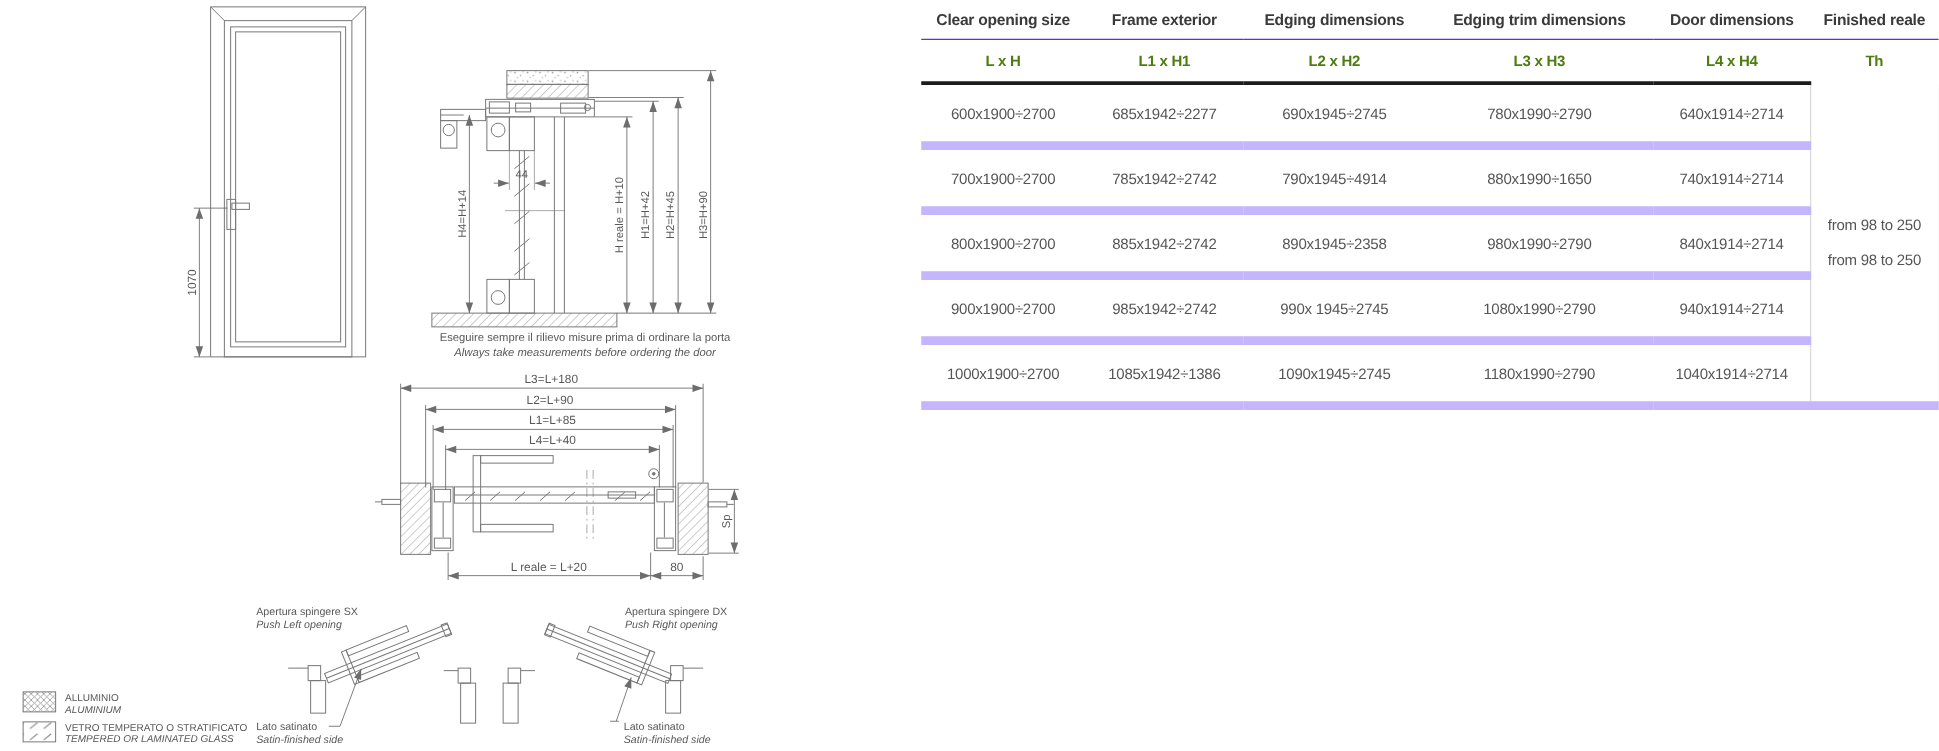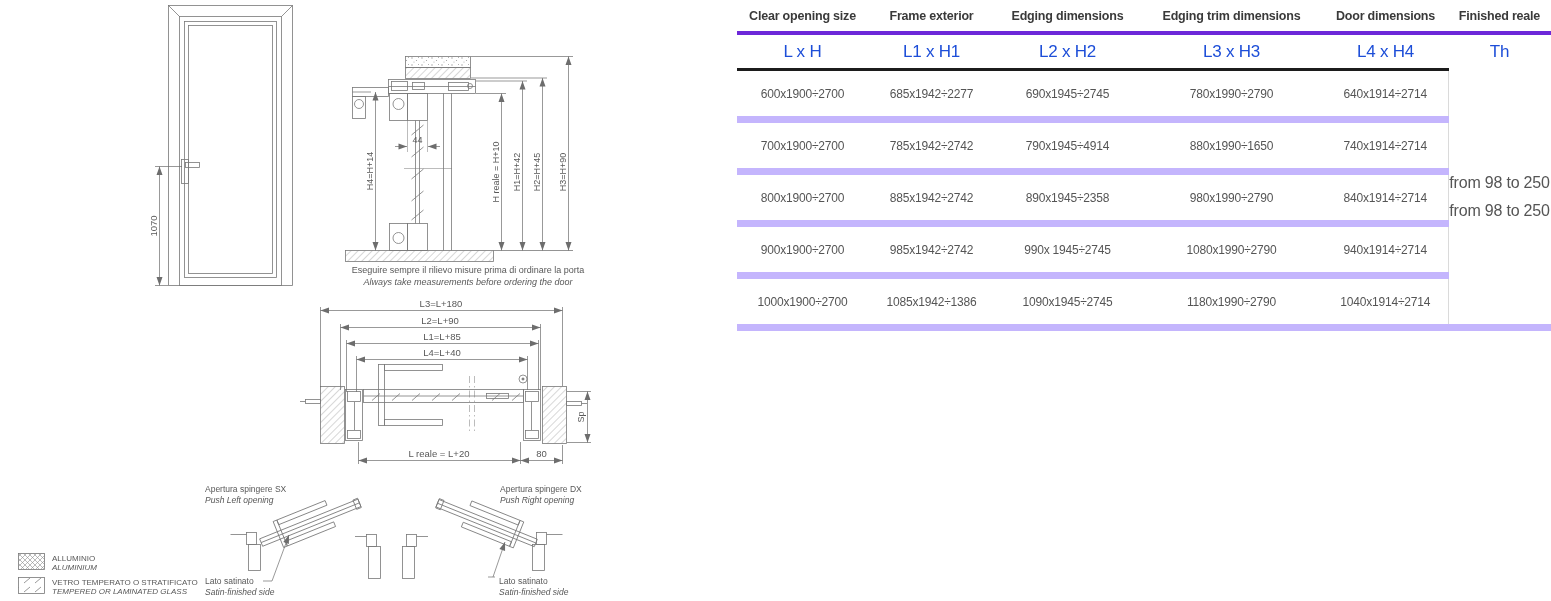--- a/index.html
+++ b/index.html
@@ -17,26 +17,26 @@
   .f95{font-size:9.5px;}
   .f9{font-size:9px;}
   .f85{font-size:8.5px;}
   .f8{font-size:8px;}
   .it{font-style:italic;}
   .mid{text-anchor:middle;}
   
   .spec-table-wrap{position:absolute;left:737px;top:0;width:814px;}
   table.spec{border-collapse:collapse;table-layout:fixed;width:814px;}
   table.spec th,table.spec td{padding:0;text-align:center;vertical-align:middle;letter-spacing:-0.2px;}
-  tr.titles th{font-size:12.5px;font-weight:bold;color:#3a3a3a;height:31px;border-bottom:4px solid #6d28d9;}
-  tr.subs th{font-size:17px;font-weight:normal;color:#1d4ed8;height:33px;border-bottom:3px solid #1c1c1c;}
+  tr.titles th{font-size:12.5px;font-weight:bold;color:#3a3a3a;height:31px;border-bottom:1px solid #6d28d9;}
+  tr.subs th{font-size:12px;font-weight:bold;color:#4d7c0f;height:33px;border-bottom:3px solid #1c1c1c;}
   tr.subs th.no-rule{border-bottom:none;}
   tbody td{font-size:12px;color:#555555;height:45px;border-bottom:7px solid #c4b5fd;}
   td.finished{border-left:1px solid #dadada;border-right:1px solid #e6e6e6;}
-  .fw-line{line-height:28px;font-size:16px;color:#555555;}
+  .fw-line{line-height:28px;font-size:12px;color:#555555;}
 </style>
 </head>
 <body>
 
 <svg class="drawings" width="737" height="601" viewBox="0 0 737 601" xmlns="http://www.w3.org/2000/svg">
   <defs>
     <pattern id="hatch45" width="5" height="5" patternUnits="userSpaceOnUse" patternTransform="rotate(45)">
       <line x1="0" y1="0" x2="0" y2="5" stroke="#8d8d8d" stroke-width="0.7"></line>
     </pattern>
     <pattern id="crosshatch" width="5" height="5" patternUnits="userSpaceOnUse">

